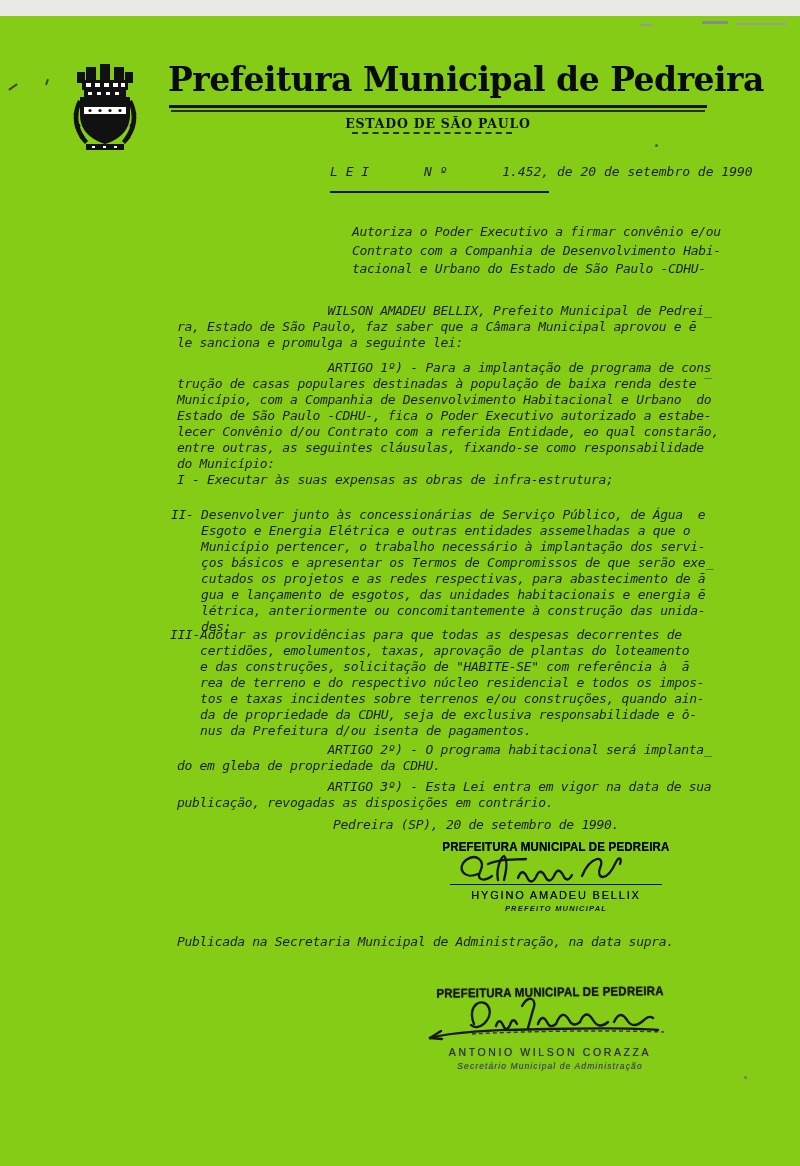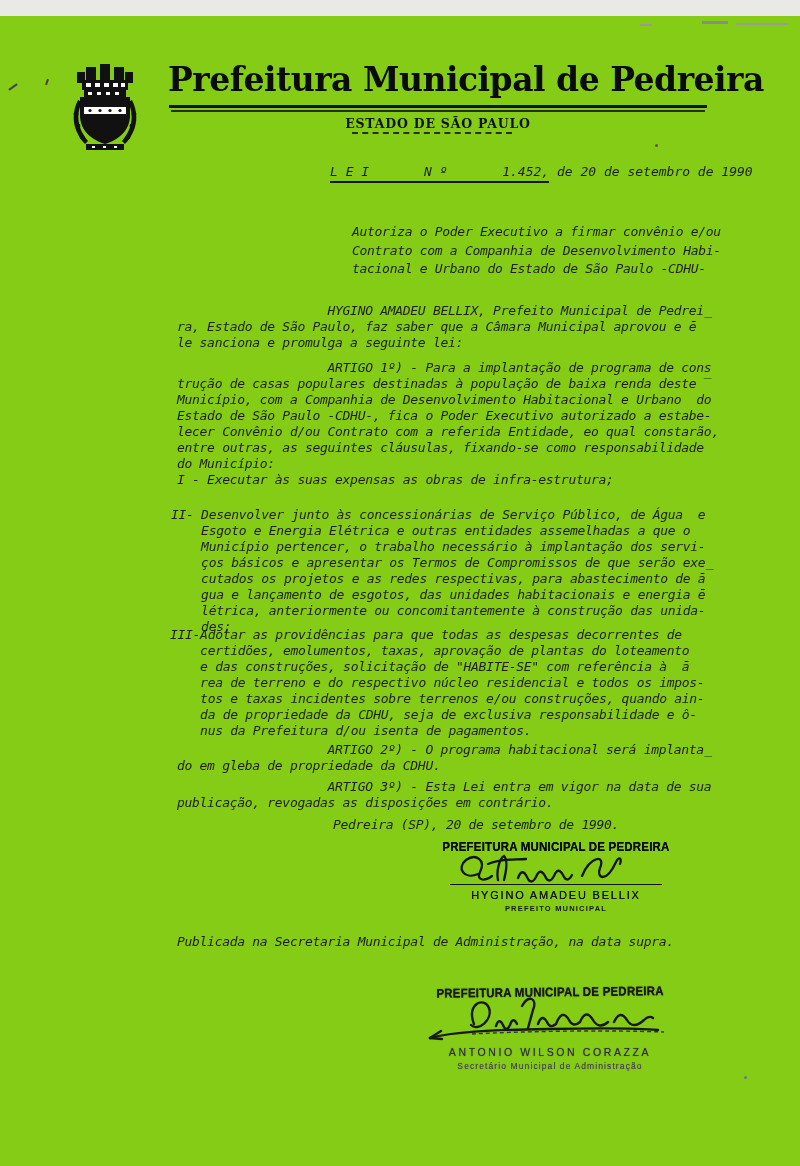--- a/index.html
+++ b/index.html
@@ -31,32 +31,32 @@
   .rule1{position:absolute;left:169px;top:89px;width:538px;height:3px;background:#141414;}
   .rule2{position:absolute;left:171px;top:94px;width:534px;height:2px;background:#2a2a2a;}
   .sub-title{
     position:absolute;left:168px;top:100px;width:540px;text-align:center;
     font-family:"DejaVu Serif", serif;font-style:normal;font-weight:bold;
     font-size:12.5px;letter-spacing:0.8px;color:#111;
   }
   .sub-underline{position:absolute;left:352px;top:116px;width:160px;border-top:2px dashed #2c2c2c;}
   
   .lei-line{position:absolute;left:330px;top:148px;font-size:13px;white-space:pre;}
-  .lei-underlined{border-bottom:2px solid #161616;padding-bottom:2px;}
+  .lei-underlined{border-bottom:2px solid #161616;padding-bottom:12px;}
   
   .stamp{position:absolute;text-align:center;font-style:normal;font-family:"Liberation Sans", sans-serif;}
   .stamp-title{
     font-weight:bold;font-size:11.5px;letter-spacing:0.2px;color:#0a0a0a;
     transform:scaleY(1.15);white-space:nowrap;text-shadow:0 0 0.5px #000;
   }
   .stamp2 .stamp-title{color:#191919;text-shadow:0 0 0.9px #222;transform:scaleY(1.1) rotate(-0.6deg);}
   .sig-svg{display:block;margin:0 auto;}
   .sig-rule{border-top:1.6px solid #111;width:212px;margin:-4px auto 0;}
   .stamp-name{font-weight:normal;font-size:11px;letter-spacing:1.8px;color:#141414;margin-top:4px;white-space:nowrap;text-shadow:0 0 0.4px #111;}
-  .stamp-role{font-weight:bold;font-size:7.5px;letter-spacing:1.2px;color:#161616;margin-top:3px;white-space:nowrap;}
+  .stamp-role{font-weight:bold;font-size:7.5px;letter-spacing:1.2px;color:#161616;margin-top:3px;white-space:nowrap;font-style:italic;}
   .stamp2 .stamp-name{font-size:10.5px;letter-spacing:2.6px;color:#2f2f2f;text-shadow:0 0 0.8px #555;margin-top:2px;}
   .stamp2 .stamp-role{font-weight:normal;font-size:8.5px;letter-spacing:1.1px;color:#3c3c3c;text-shadow:0 0 0.9px #777;}
   
   .artifact{position:absolute;background:#444;}
 </style>
 </head>
 <body>
 
 <div class="page">
 
@@ -107,21 +107,21 @@
   <div class="rule1"></div>
   <div class="rule2"></div>
   <div class="sub-title">ESTADO DE SÃO PAULO</div>
   <div class="sub-underline"></div>
 
   <div class="lei-line"><span class="lei-underlined">L E I       N º       1.452,</span><span> de 20 de setembro de 1990</span></div>
 
   <div class="type ementa" style="left:352px;top:207px;">Autoriza o Poder Executivo a firmar convênio e/ou
 Contrato com a Companhia de Desenvolvimento Habi-
 tacional e Urbano do Estado de São Paulo -CDHU-</div>
-  <div class="type" style="left:177px;top:287px;">                    HYGINO AMADEU BELLIX, Prefeito Municipal de Pedrei̲
+  <div class="type" style="left:177px;top:287px;">                    WILSON AMADEU BELLIX, Prefeito Municipal de Pedrei̲
 ra, Estado de São Paulo, faz saber que a Câmara Municipal aprovou e ē
 le sanciona e promulga a seguinte lei:</div>
   <div class="type" style="left:177px;top:344px;">                    ARTIGO 1º) - Para a implantação de programa de cons
 trução de casas populares destinadas à população de baixa renda deste ‾
 Município, com a Companhia de Desenvolvimento Habitacional e Urbano  do
 Estado de São Paulo -CDHU-, fica o Poder Executivo autorizado a estabe-
 lecer Convênio d/ou Contrato com a referida Entidade, eo qual constarão,
 entre outras, as seguintes cláusulas, fixando-se como responsabilidade
 do Município:</div>
   <div class="type" style="left:177px;top:456px;">I - Executar às suas expensas as obras de infra-estrutura;</div>

